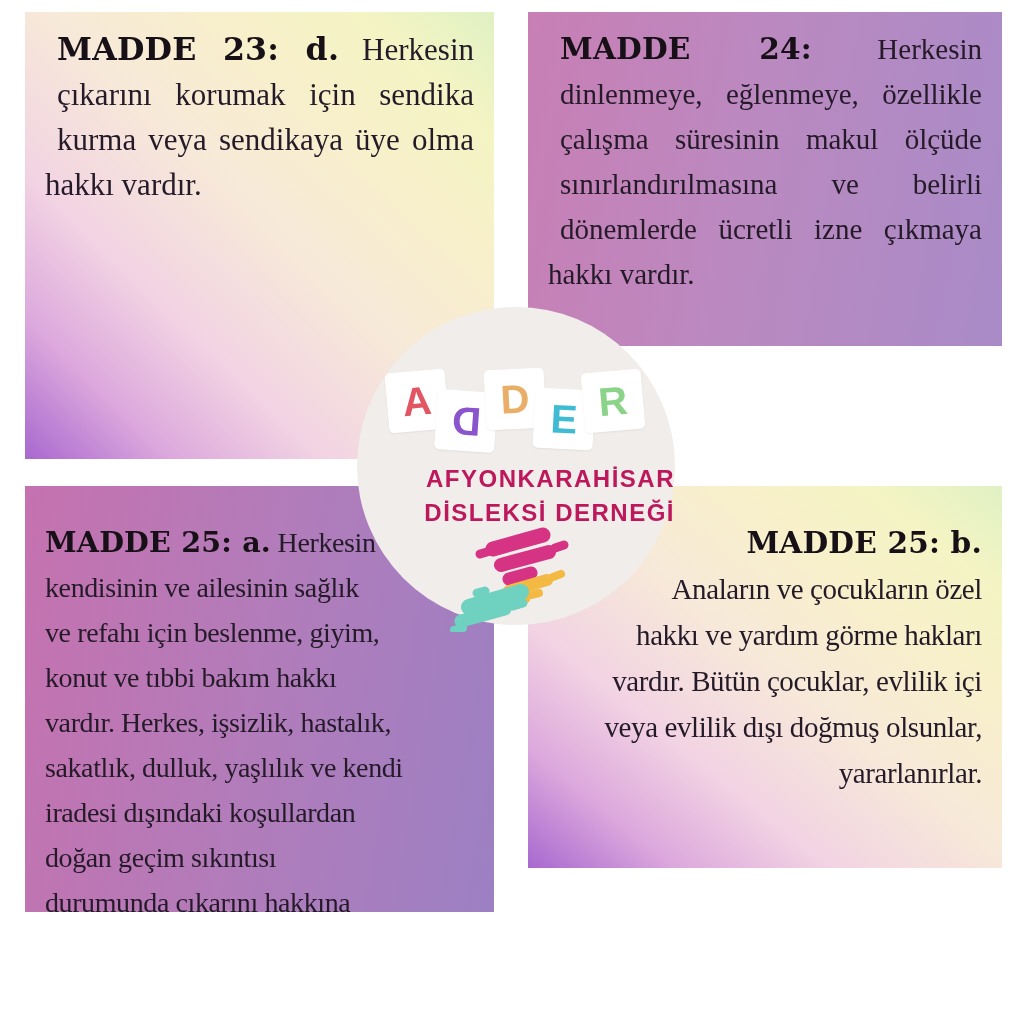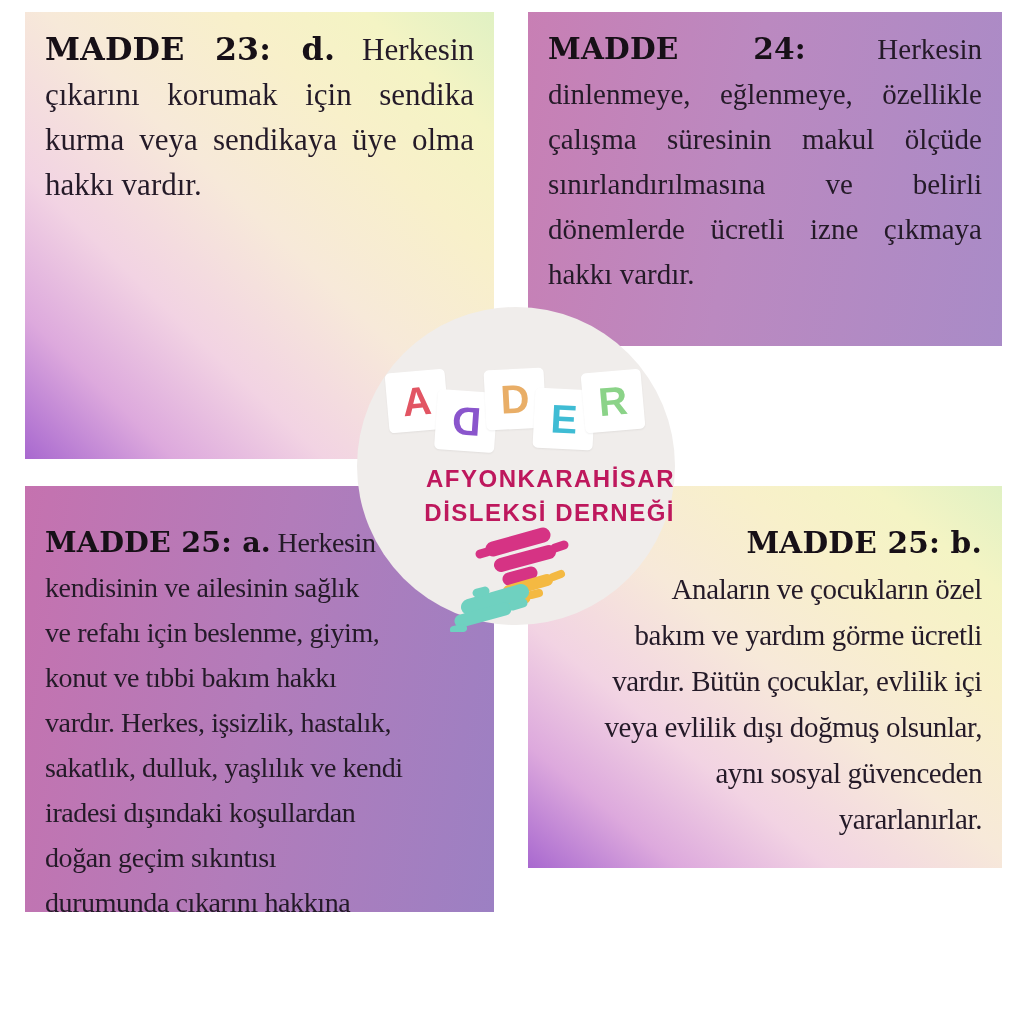--- a/index.html
+++ b/index.html
@@ -25,21 +25,21 @@
   #panel-tr{left:528px;top:12px;width:474px;height:334px;}
   #panel-bl{left:25px;top:486px;width:469px;height:426px;}
   #panel-br{left:528px;top:486px;width:474px;height:382px;}
 
   #panel-tl .panel-inner{top:14px;font-size:31px;line-height:45px;}
   #panel-tr .panel-inner{top:14px;font-size:29px;line-height:45px;}
   #panel-bl .panel-inner{top:34px;font-size:28px;line-height:45px;letter-spacing:-0.4px;}
   #panel-br .panel-inner{top:34px;font-size:29px;line-height:46px;letter-spacing:-0.4px;}
 
   .line{white-space:nowrap;}
-  .line.just{text-align:justify;text-align-last:justify;white-space:normal;}
+  .line.just{text-align:justify;text-align-last:justify;white-space:normal;margin-left:12px;}
   .line.left{text-align:left;}
   .line.right{text-align:right;white-space:nowrap;}
   .hdr{
     font-family:"DejaVu Serif", serif;font-weight:bold;
     font-size:1.02em;letter-spacing:0.2px;color:#171017;
   }
 
   
   #logo-circle{
     position:absolute;left:357px;top:307px;width:318px;height:318px;
@@ -102,24 +102,23 @@
     <div class="line left">doğan geçim sıkıntısı</div>
     <div class="line left">durumunda çıkarını hakkına</div>
     <div class="line left">sahiptir.</div>
   </div>
 </div>
 
 <div class="panel grad-pastel" id="panel-br">
   <div class="panel-inner">
     <div class="line right"><b class="hdr">MADDE 25: b.</b></div>
     <div class="line right">Anaların ve çocukların özel</div>
-    <div class="line right">bakım ve yardım görme ücretli</div>
+    <div class="line right">hakkı ve yardım görme hakları</div>
     <div class="line right">vardır. Bütün çocuklar, evlilik içi</div>
     <div class="line right">veya evlilik dışı doğmuş olsunlar,</div>
-    <div class="line right">aynı sosyal güvenceden</div>
     <div class="line right">yararlanırlar.</div>
   </div>
 </div>
 
 <div id="logo-circle">
   <div class="tile" id="tile-0"><span class="glyph" style="color: rgb(226, 85, 99);">A</span></div>
   <div class="tile" id="tile-1"><span class="glyph mirrored" style="color: rgb(138, 85, 204);">D</span></div>
   <div class="tile" id="tile-2"><span class="glyph" style="color: rgb(233, 174, 103);">D</span></div>
   <div class="tile" id="tile-3"><span class="glyph" style="color: rgb(63, 188, 212);">E</span></div>
   <div class="tile" id="tile-4"><span class="glyph" style="color: rgb(139, 211, 136);">R</span></div>

